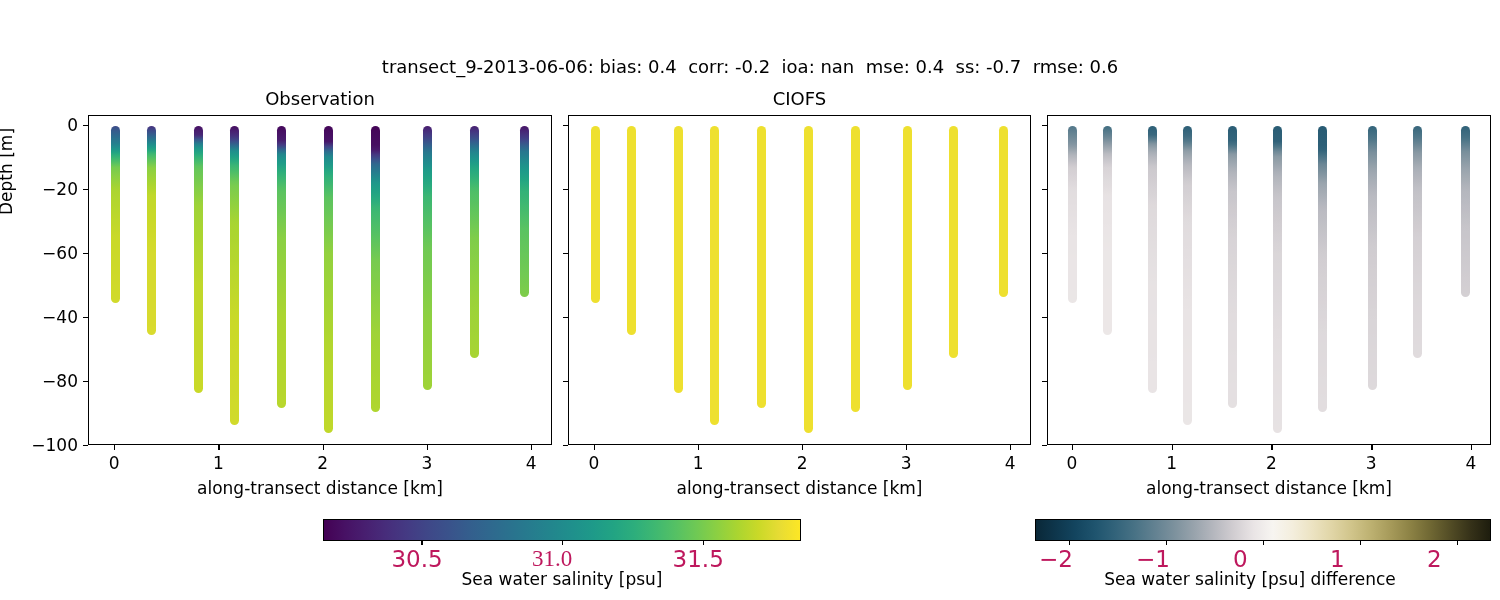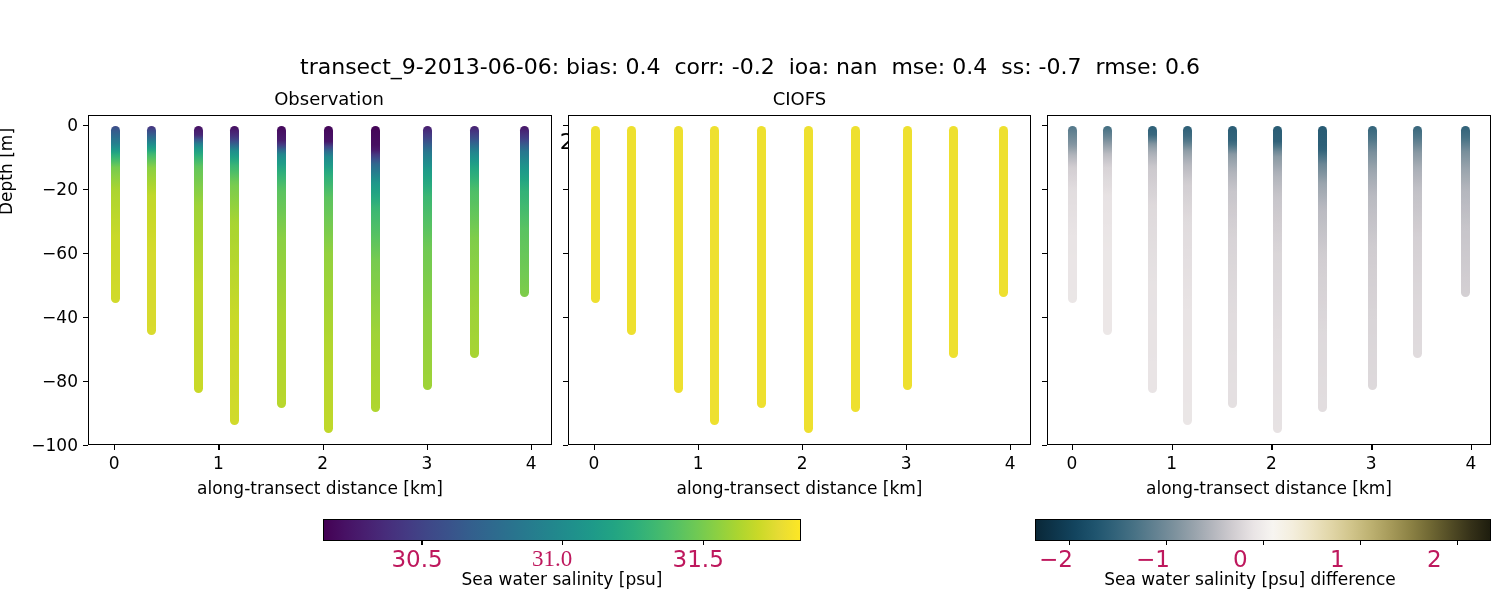--- a/index.html
+++ b/index.html
@@ -1,29 +1,29 @@
 <!DOCTYPE html>
 <html><head>
 <meta charset="utf-8">
 <style>
   html,body{margin:0;padding:0;background:#ffffff;}
   body{width:1500px;height:600px;font-family:"DejaVu Sans",sans-serif;color:#000;overflow:hidden;}
   #fig{position:relative;width:1500px;height:600px;background:#fff;}
 
   .suptitle{position:absolute;left:0;top:4px;width:1500px;text-align:center;
             font-size:19px;line-height:25px;color:#000;white-space:pre;}
-  .suptitle div{font-size:22px;}
+  .suptitle div{font-size:18px;}
 
   .panel{position:absolute;top:115px;height:330px;border:1.2px solid #000;box-sizing:border-box;background:#fff;overflow:hidden;}
   #panel0{left:88px;width:464px;}
   #panel1{left:568px;width:463px;}
   #panel2{left:1047px;width:444px;}
 
   .ptitle{position:absolute;top:88px;height:24px;text-align:center;font-size:18px;color:#000;}
-  #ptitle0{left:97px;width:464px;}
+  #ptitle0{left:88px;width:464px;}
   #ptitle1{left:568px;width:463px;}
   #ptitle2{left:1047px;width:444px;}
 
   .cast{position:absolute;width:9px;border-radius:5px;top:0;}
 
   .ytick-lbl{position:absolute;right:0;width:66px;text-align:right;font-size:17px;color:#000;
              transform:translateY(-10px);}
   .ytick-mark{position:absolute;width:5px;height:1.3px;background:#000;}
   .xtick-lbl{position:absolute;font-size:17px;color:#000;text-align:center;width:40px;
              transform:translateX(-20px);}

